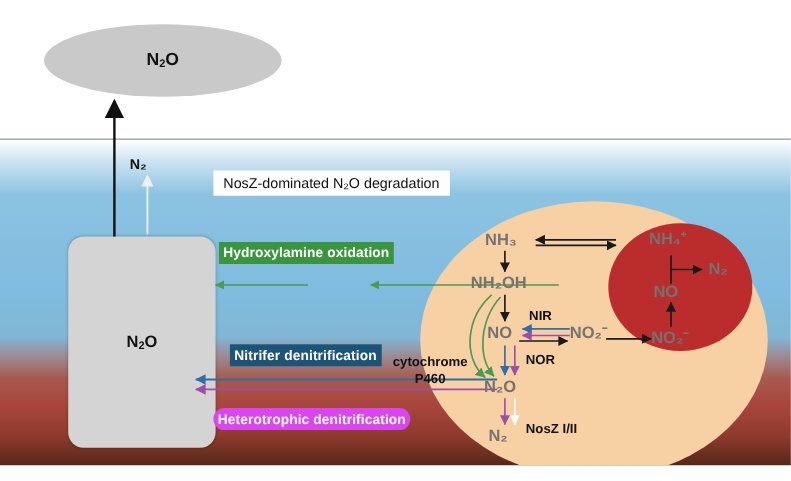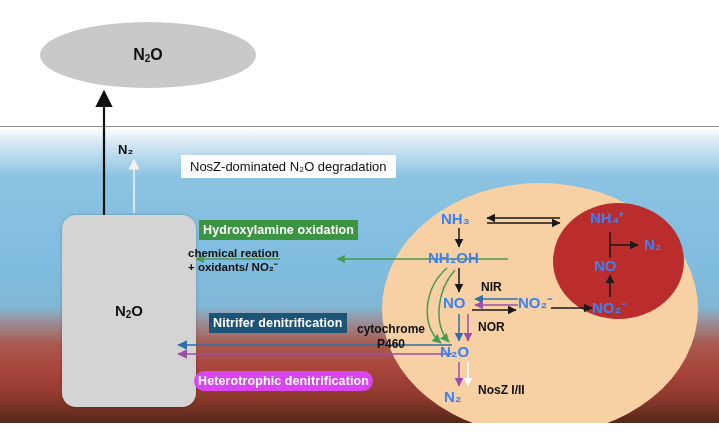--- a/index.html
+++ b/index.html
@@ -65,29 +65,29 @@
     background:#bb2c2c; border-radius:50%;
   }
 
   
   .tagbox {
     position:absolute; color:#fff; font-size:12.5px; font-weight:bold;
     padding:3px 4px; white-space:nowrap; letter-spacing:.1px;
   }
   .tag-white {
     position:absolute; background:#fdfdfd; color:#111;
-    font-size:13px; padding:4px 9px; white-space:nowrap;
+    font-size:13px; padding:4px 9px; white-space:nowrap;margin-left:13px;
   }
   .tag-green  { background:#3a9440; }
   .tag-blue   { background:#1c5478; }
   .tag-purple { background:#d946ef;border-radius:10px; }
 
   
   .chem {
-    position:absolute; font-size:15px; font-weight:bold; color:#3b82f6;
+    position:absolute; font-size:15px; font-weight:bold; color:#737373;
     white-space:nowrap; line-height:1;
   }
 
   .enz {
     position:absolute; font-size:12px; font-weight:bold; color:#111;
     white-space:nowrap; line-height:1.15;
   }
   .plain {
     position:absolute; font-size:11.5px; color:#111; white-space:nowrap;
     line-height:1.2;
@@ -195,24 +195,20 @@
   <div class="tagbox tag-green" style="left:199px; top:220px;">
     <span>Hydroxylamine oxidation</span>
   </div>
   <div class="tagbox tag-blue" style="left:209px; top:313px;">
     <span>Nitrifer denitrification</span>
   </div>
   <div class="tagbox tag-purple" style="left:194px; top:371px;">
     <span>Heterotrophic denitrification</span>
   </div>
 
-  <div class="plain b" style="left:188px; top:246px; font-size:11.5px; line-height:1.25;">
-    <span>chemical reation</span><br>
-    <span>+ oxidants/ NO₂⁻</span>
-  </div>
 
   <div class="chem" style="left:441px; top:211px;"><span>NH₃</span></div>
 
   <div class="chem" style="left:428px; top:250px;"><span>NH₂OH</span></div>
 
   <div class="chem" style="left:443px; top:295px;"><span>NO</span></div>
 
   <div class="chem" style="left:518px; top:295px;"><span>NO₂⁻</span></div>
 
   <div class="chem" style="left:440px; top:344px;"><span>N₂O</span></div>

